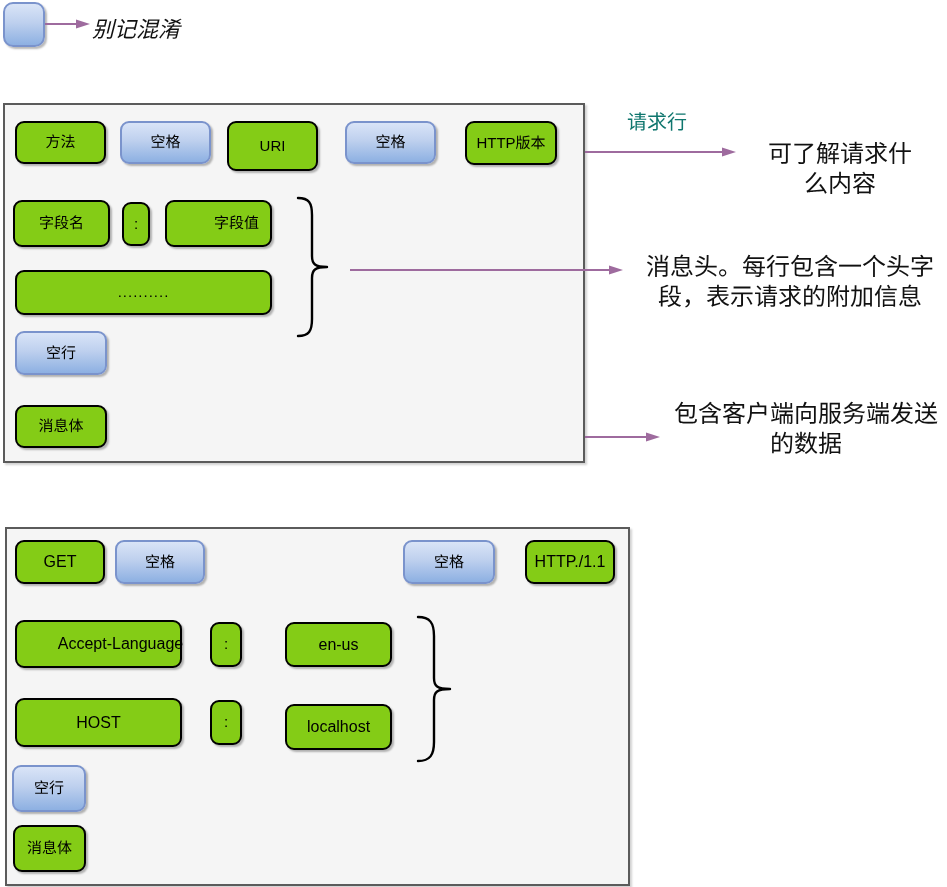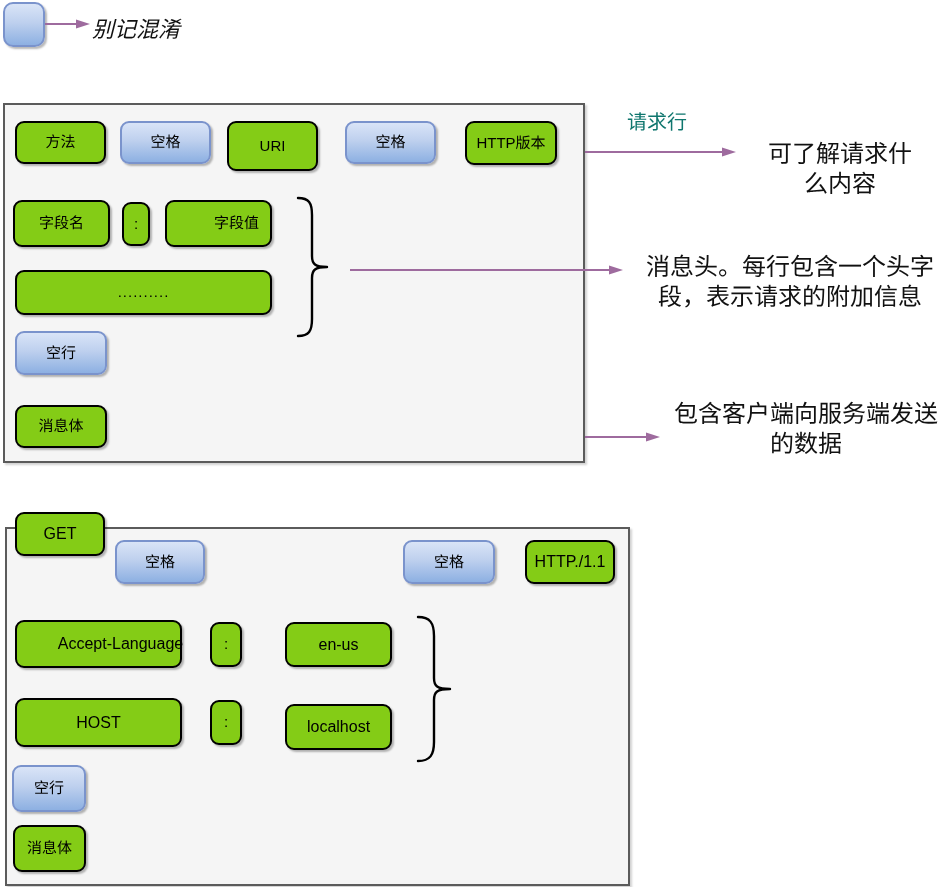--- a/index.html
+++ b/index.html
@@ -99,21 +99,21 @@
     <line class="arrow-line" x1="0" y1="8" x2="61" y2="8"></line>
     <polygon class="arrow-head" points="61,3.5 75,8 61,12.5"></polygon>
   </svg>
   <div class="ann" style="left:664px;top:399px;width:284px;">
     <div>包含客户端向服务端发送</div>
     <div>的数据</div>
   </div>
 
   <div class="outer-box" style="left:5px;top:527px;width:625px;height:359px;"></div>
 
-  <div class="node white latin" style="left:15px;top:512px;width:90px;height:44px;">GET</div>
+  <div class="node white latin" style="left:15px;top:540px;width:90px;height:44px;">GET</div>
   <div class="node blue" style="left:115px;top:540px;width:90px;height:44px;">空格</div>
   <div class="node blue" style="left:403px;top:540px;width:92px;height:44px;">空格</div>
   <div class="node white latin" style="left:525px;top:540px;width:90px;height:44px;">HTTP./1.1</div>
 
   <div class="node white latin" style="left:15px;top:620px;width:167px;height:48px;padding-left:44px;">Accept-Language</div>
   <div class="node white" style="left:210px;top:622px;width:32px;height:45px;">:</div>
   <div class="node white latin" style="left:285px;top:622px;width:107px;height:45px;">en-us</div>
 
   <div class="node white latin" style="left:15px;top:698px;width:167px;height:49px;">HOST</div>
   <div class="node white" style="left:210px;top:700px;width:32px;height:45px;">:</div>

